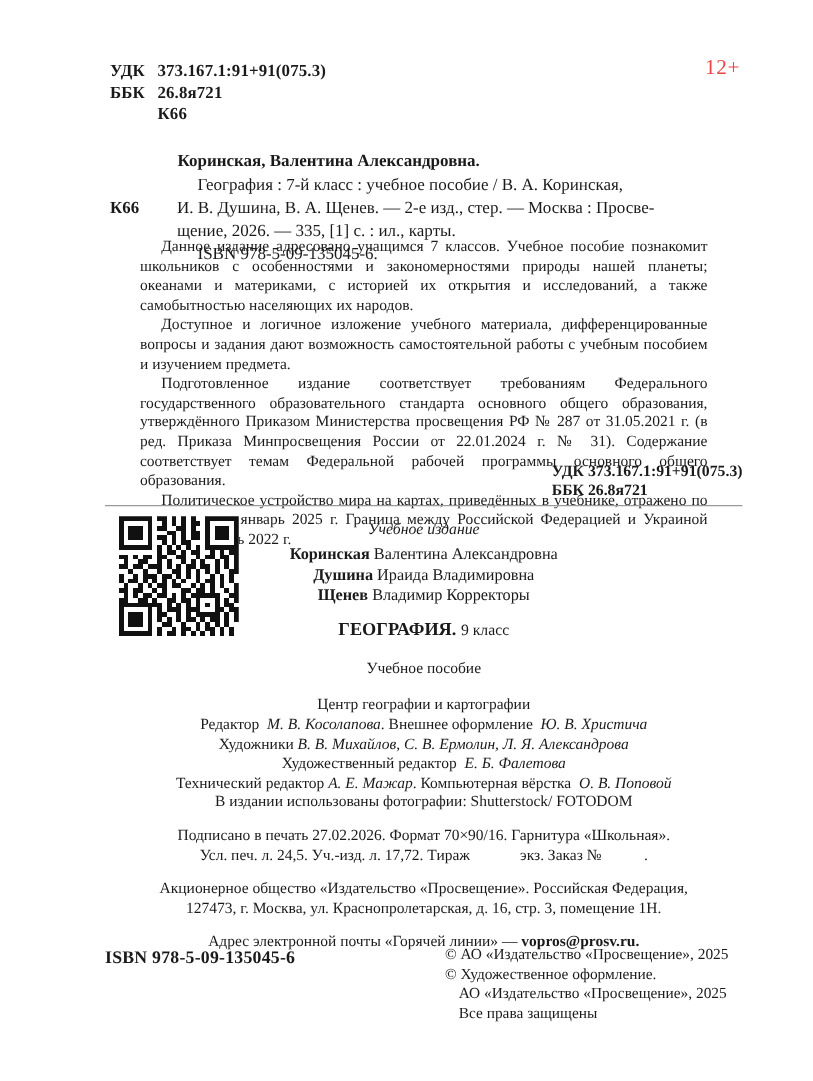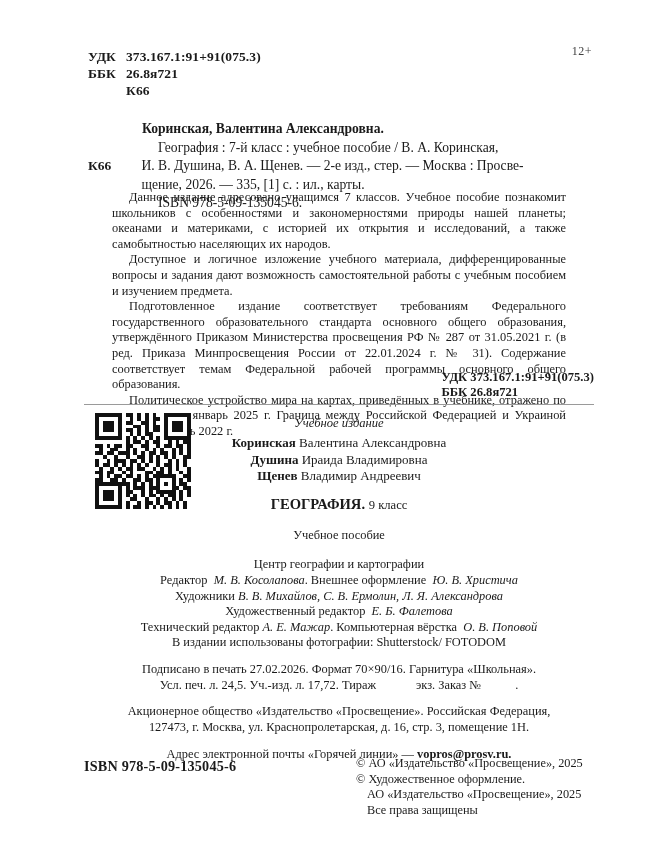--- a/index.html
+++ b/index.html
@@ -31,22 +31,22 @@
     letter-spacing: 0.1px;
   }
   .udk-row { white-space: pre; }
   .udk-key { display: inline-block; width: 38px; }
   .udk-k66 { padding-left: 38px; }
 
   .age-badge {
     position: absolute;
     right: 58px;
     top: 44px;
-    font-size: 12px;
-    color: #404040;
+    font-size: 17px;
+    color: #ef4444;
     letter-spacing: 0.5px;
   }
 
   
   .bib {
     position: absolute;
     left: 88px;
     top: 120px;
     width: 478px;
     font-size: 13.6px;
@@ -401,21 +401,21 @@
       </g>
     </svg>
   </div>
 
   <div class="imprint">
     <div class="ed-kind">Учебное издание</div>
 
     <div class="authors">
       <div><span class="surname">Коринская</span> <span>Валентина Александровна</span></div>
       <div><span class="surname">Душина</span> <span>Ираида Владимировна</span></div>
-      <div><span class="surname">Щенев</span> <span>Владимир Андреевич</span></div>
+      <div><span class="surname">Щенев</span> <span>Владимир Корректоры</span></div>
     </div>
 
     <div class="book-title"><span>ГЕОГРАФИЯ.</span> <span class="grade">9 класс</span></div>
     <div class="book-kind">Учебное пособие</div>
 
     <div class="credits">
       <div class="ln">Центр географии и картографии</div>
       <div class="ln"><span>Редактор</span>&nbsp; <span class="names">М. В. Косолапова</span><span>. Внешнее оформление</span>&nbsp; <span class="names">Ю. В. Христича</span></div>
       <div class="ln"><span>Художники</span> <span class="names">В. В. Михайлов, С. В. Ермолин, Л. Я. Александрова</span></div>
       <div class="ln"><span>Художественный редактор</span>&nbsp; <span class="names">Е. Б. Фалетова</span></div>

